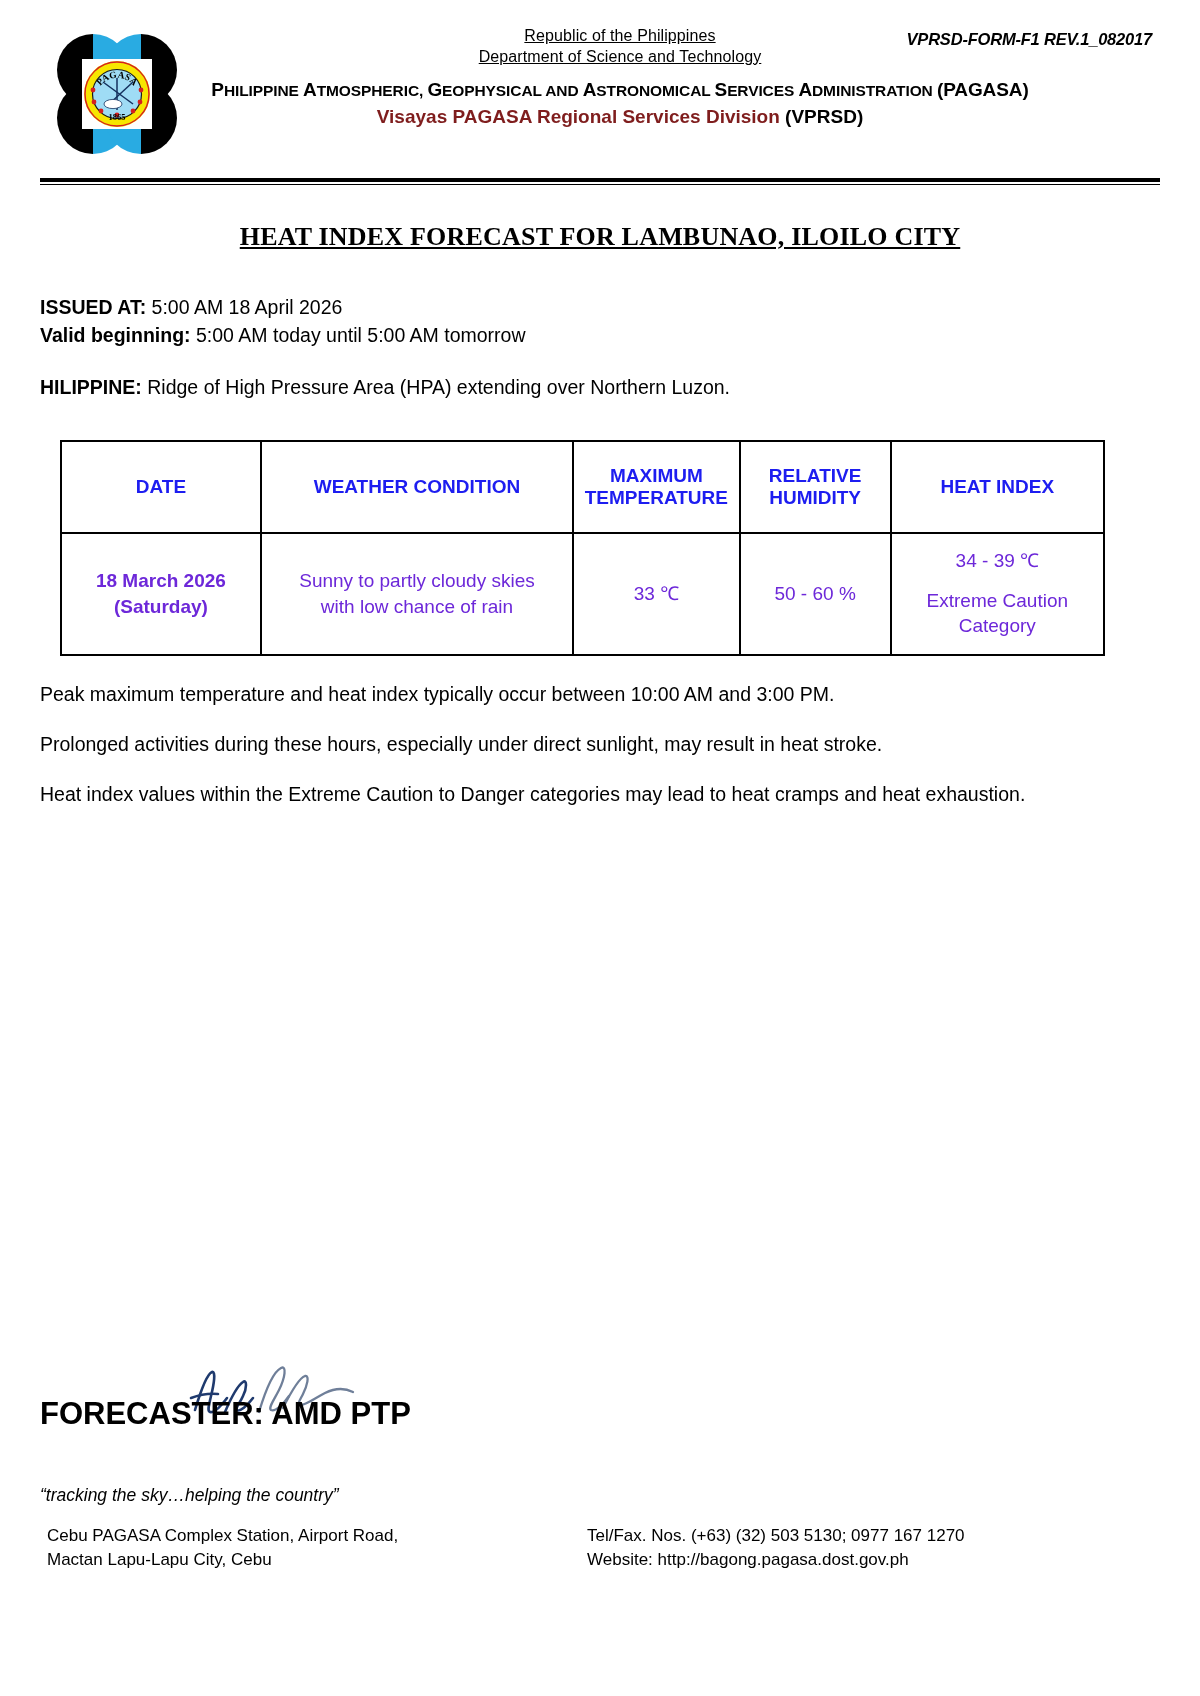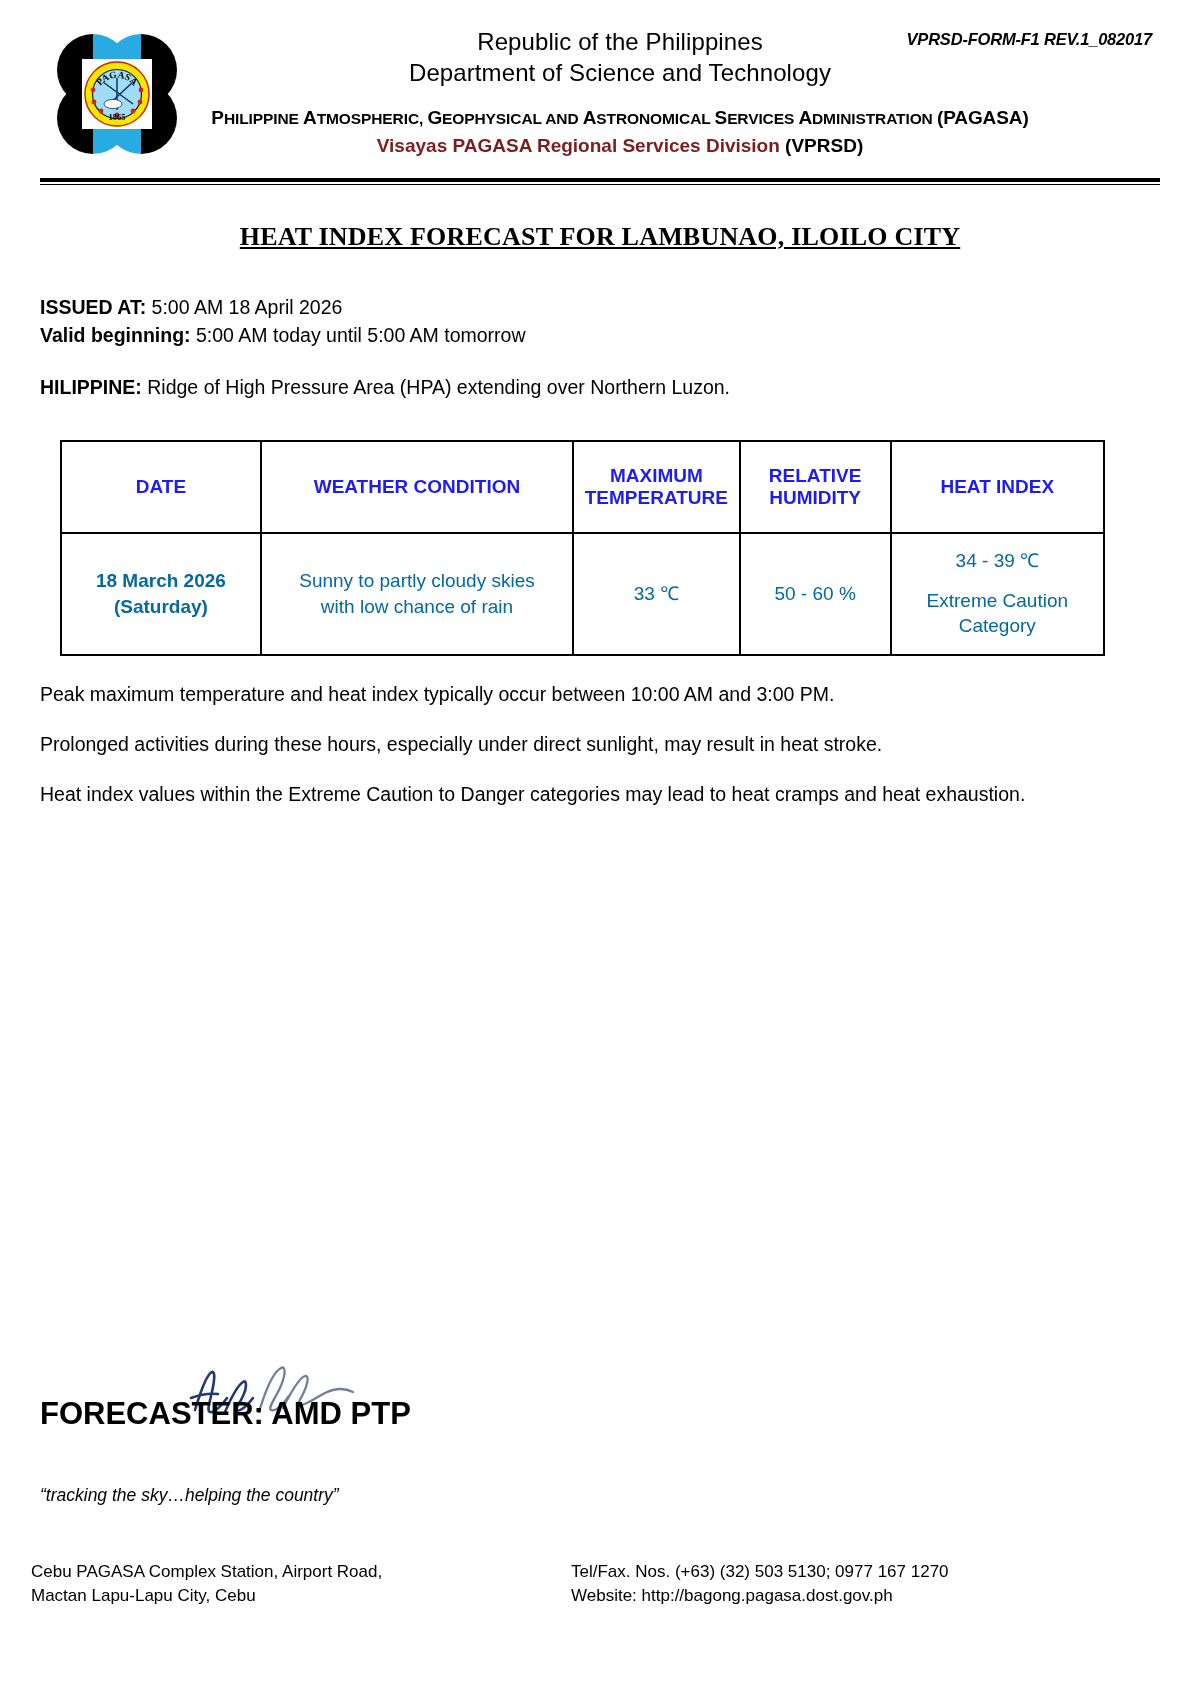--- a/index.html
+++ b/index.html
@@ -45,28 +45,29 @@
     top: 28px;
     width: 132px;
     height: 132px;
   }
   .org-lines {
     text-align: center;
     padding-left: 40px;
     line-height: 1.30;
   }
   .org-line-1, .org-line-2 {
-    font-size: 24px;
+    font-size: 16px;
     letter-spacing: 0.1px;
+    text-decoration: underline;
   }
   .org-line-3 {
     font-size: 19px;
     font-weight: bold;
     letter-spacing: -0.1px;
-    margin-top: 18px;
+    margin-top: 10px;
   }
   .org-line-3 .sc { font-size: 15.5px; }
   .org-line-4 {
     font-size: 19px;
     font-weight: bold;
     margin-top: 3px;
     color: #000;
   }
   .org-line-4 .blue { color: #7f1d1d; }
 
@@ -118,21 +119,21 @@
     color: #1d1df0;
     font-weight: bold;
     font-size: 19px;
     height: 88px;
     line-height: 1.15;
   }
   table.forecast td {
     font-size: 19px;
     height: 118px;
     line-height: 1.35;
-    color: #0369a1;
+    color: #6d28d9;
   }
   td.date-cell {
     color: #1d1df0;
     font-weight: bold;
   }
   .hi-range { display:block; }
   .hi-gap { display:block; height: 14px; }
   .hi-cat { display:block; }
 
   .col-date { width: 192px; }
@@ -176,25 +177,24 @@
   }
   .tagline {
     position: absolute;
     left: 40px;
     top: 1485px;
     font-size: 17.5px;
     font-style: italic;
   }
   .footer {
     position: absolute;
-    left: 31px;
+    left: 47px;
     top: 1524px;
     width: 1120px;
     display: flex;
-    margin-top: 36px;
   }
   .footer-col {
     font-size: 17px;
     line-height: 1.42;
     white-space: nowrap;
   }
   .footer-col.left { width: 540px; }
 </style>
 </head>
 <body>

